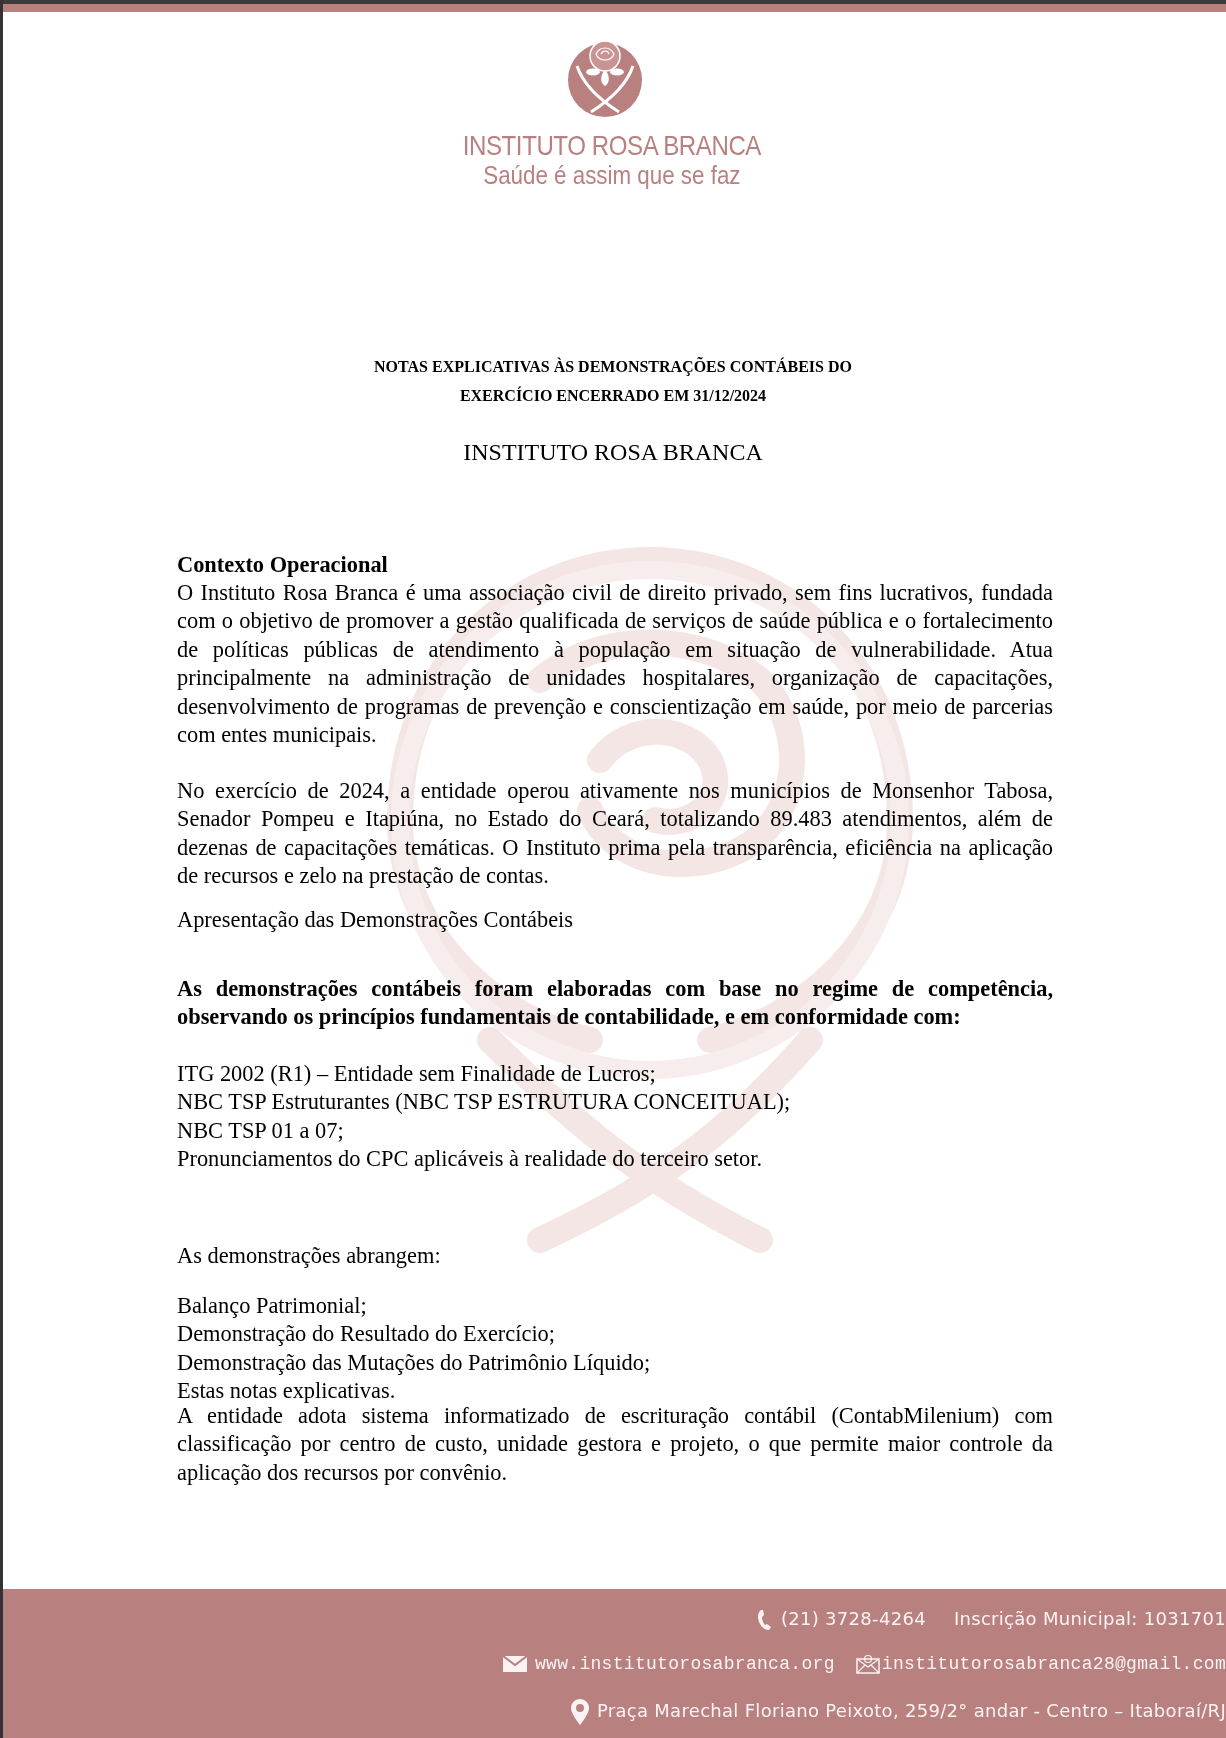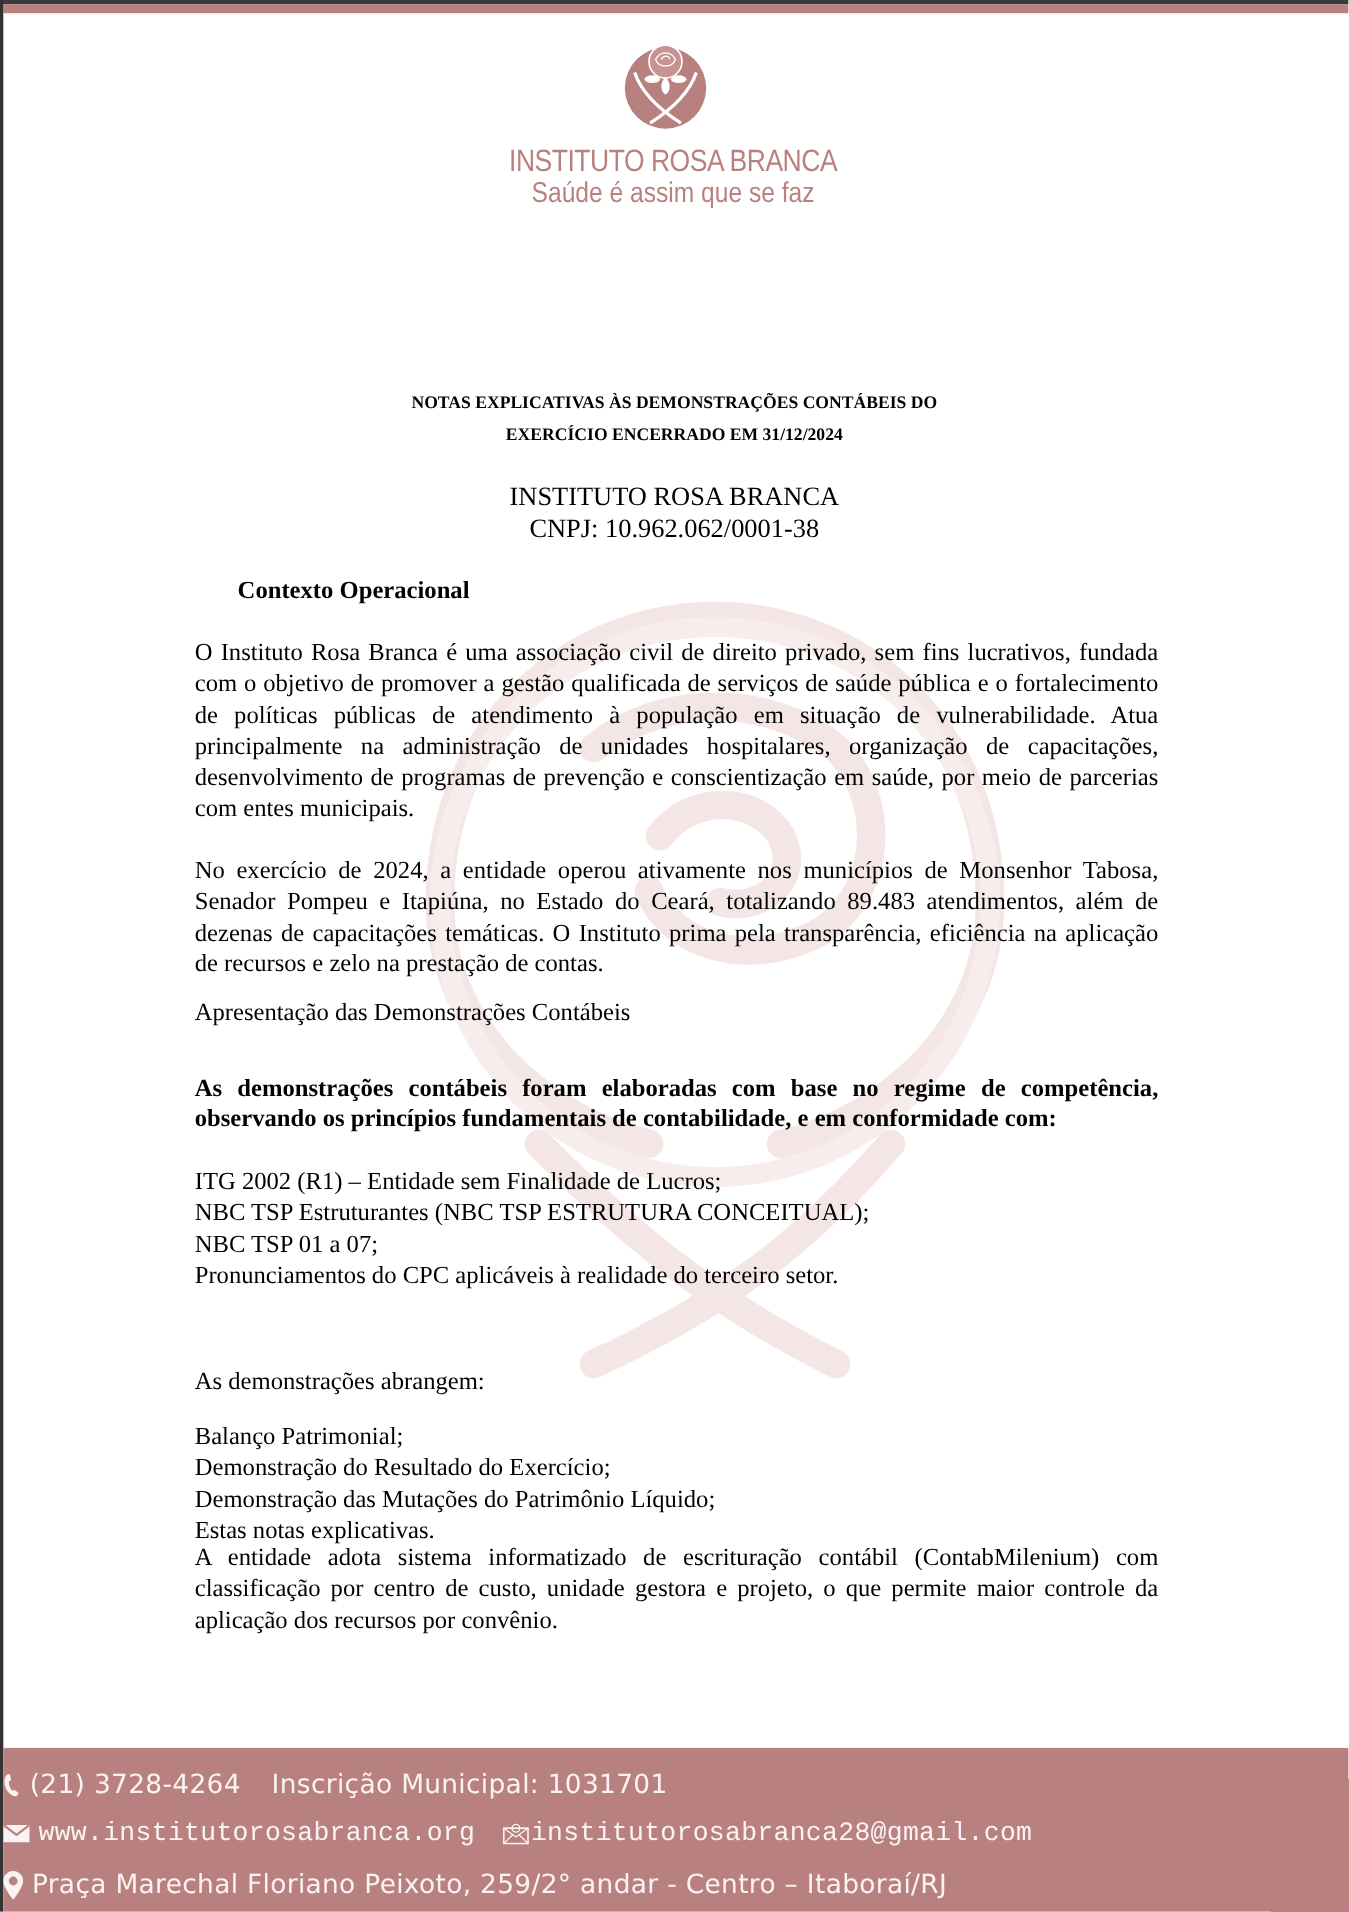--- a/index.html
+++ b/index.html
@@ -39,21 +39,21 @@
   .block { position: absolute; left: 177px; width: 876px; font-size: 22.4px; line-height: 28.4px; }
   .just { text-align: justify; text-align-last: left; }
   .bold { font-weight: bold; }
   .line { display: block; white-space: nowrap; }
 
   .footer {
     position: absolute; left: 3px; top: 1589px; width: 1223px; height: 149px;
     background: #b98080; color: #fbf3f3;
     font-family: "DejaVu Sans", sans-serif; font-weight: normal;
   }
-  .f-row { position: absolute; left: 0; width: 1223px; text-align: left; font-size: 24px; letter-spacing: 0.3px; }
+  .f-row { position: absolute; left: 0; width: 1223px; text-align: right; font-size: 18px; letter-spacing: 0.3px; }
   .f-row .ico { display: inline-block; vertical-align: middle; margin-right: 8px; }
   .gap { display: inline-block; width: 28px; }
 </style>
 </head>
 <body>
 
 <div class="top-edge"></div>
 <div class="top-band"></div>
 <div class="left-edge"></div>
 
@@ -82,24 +82,23 @@
 </svg>
 <div class="logo-title">INSTITUTO ROSA BRANCA</div>
 <div class="logo-tagline">Saúde é assim que se faz</div>
 
 <div class="doc-title">
   <div>NOTAS EXPLICATIVAS ÀS DEMONSTRAÇÕES CONTÁBEIS DO</div>
   <div>EXERCÍCIO ENCERRADO EM 31/12/2024</div>
 </div>
 <div class="doc-sub">
   <div>INSTITUTO ROSA BRANCA</div>
-  <div>CNPJ: 10.962.062/0001-38</div>
 </div>
 
-<div class="block bold" style="top:523px;margin-left:39px;">Contexto Operacional</div>
+<div class="block bold" style="top:551px;">Contexto Operacional</div>
 <div class="block just" style="top:579px;">O Instituto Rosa Branca é uma associação civil de direito privado, sem fins lucrativos, fundada com o objetivo de promover a gestão qualificada de serviços de saúde pública e o fortalecimento de políticas públicas de atendimento à população em situação de vulnerabilidade. Atua principalmente na administração de unidades hospitalares, organização de capacitações, desenvolvimento de programas de prevenção e conscientização em saúde, por meio de parcerias com entes municipais.</div>
 <div class="block just" style="top:777px;">No exercício de 2024, a entidade operou ativamente nos municípios de Monsenhor Tabosa, Senador Pompeu e Itapiúna, no Estado do Ceará, totalizando 89.483 atendimentos, além de dezenas de capacitações temáticas. O Instituto prima pela transparência, eficiência na aplicação de recursos e zelo na prestação de contas.</div>
 
 <div class="block" style="top:906px;">Apresentação das Demonstrações Contábeis</div>
 <div class="block just" style="top:975px;font-weight:bold;">As demonstrações contábeis foram elaboradas com base no regime de competência, observando os princípios fundamentais de contabilidade, e em conformidade com:</div>
 
 <div class="block" style="top:1060px;font-family:Liberation Serif, serif;">
   <span class="line">ITG 2002 (R1) – Entidade sem Finalidade de Lucros;</span>
   <span class="line">NBC TSP Estruturantes (NBC TSP ESTRUTURA CONCEITUAL);</span>
   <span class="line">NBC TSP 01 a 07;</span>

